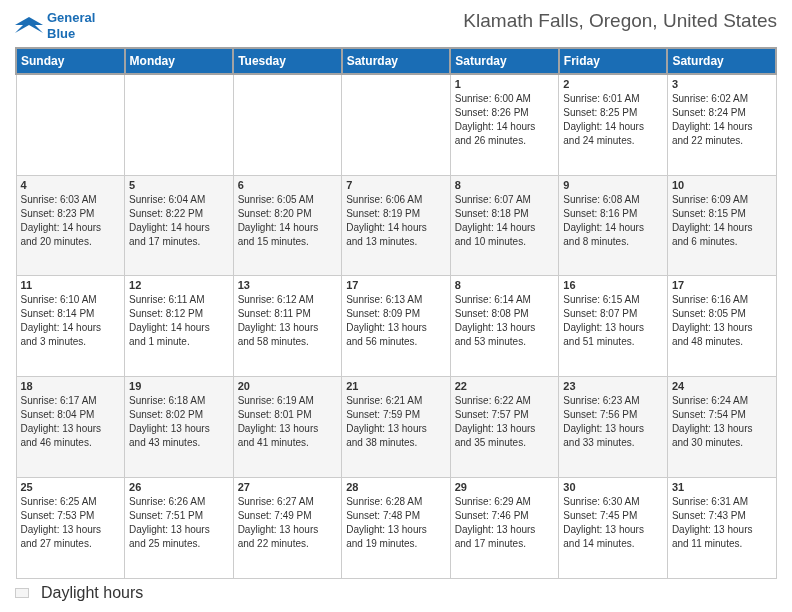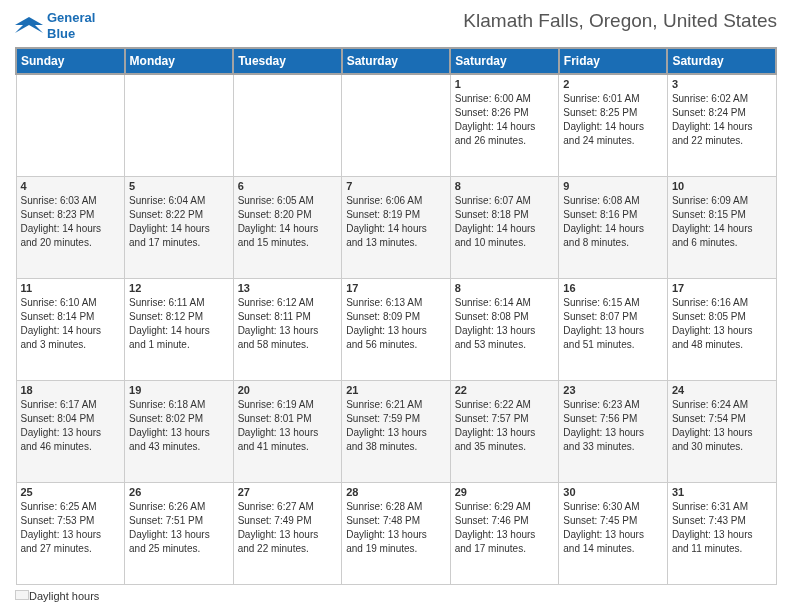--- a/index.html
+++ b/index.html
@@ -89,23 +89,24 @@
     .day-info {
       font-size: 10px;
       line-height: 1.4;
       color: #333;
     }
     .empty-cell {
       background: #fff !important;
     }
     .footer {
       display: flex;
-      gap: 0;
+      align-items: center;
+      gap: 12px;
       margin-top: 5px;
-      font-size: 11px;
+      font-size: 16px;
       color: #333;
     }
     .daylight-box {
       width: 14px;
       height: 10px;
       background: #f5f5f5;
       border: 1px solid #ccc;
       display: inline-block;
     }
   </style>

